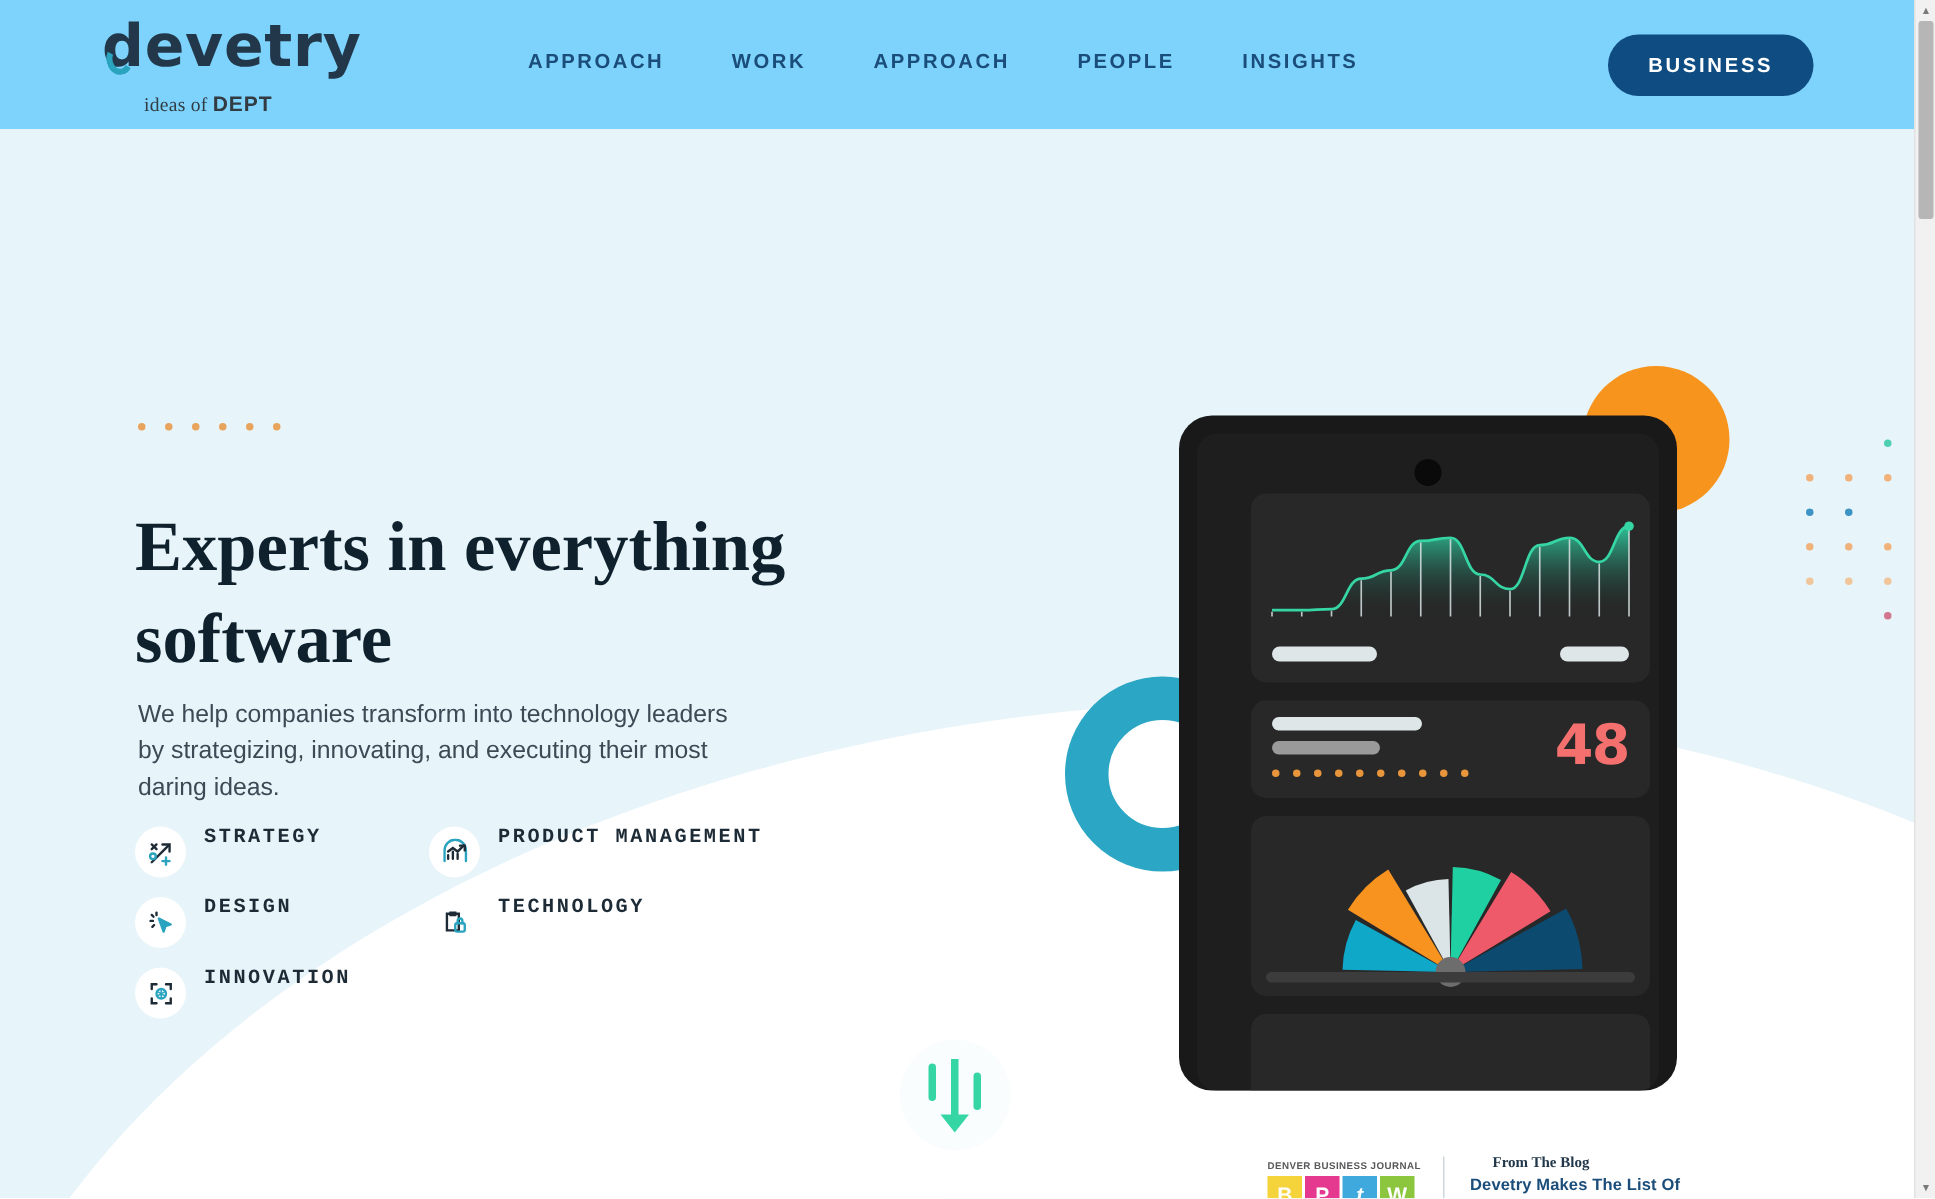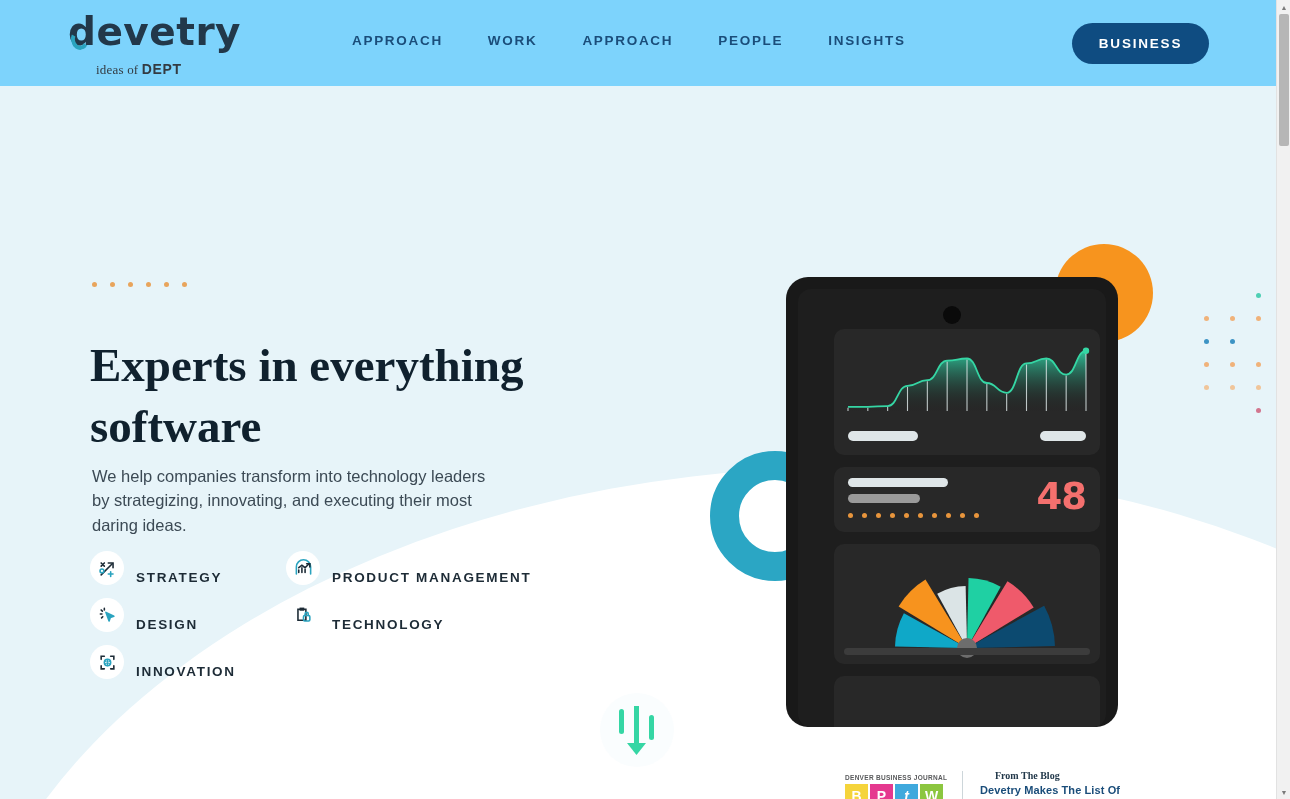--- a/index.html
+++ b/index.html
@@ -158,22 +158,23 @@
     z-index:6;
   }
 
   
   #services {
     position:absolute; left:90px; top:465px;
     z-index:6;
   }
   .svc-row { display:flex; margin-bottom:13px; }
   .svc {
-    display:flex; align-items:flex-end; gap:12px;
+    display:flex; align-items:flex-start; gap:12px;
     cursor:pointer;
+    font-family:Liberation Mono, monospace;
   }
   .svc-a { width: 196px; }
   .svc-icon {
     width: 34px; height:34px; border-radius:50%;
     background:#ffffff;
     display:flex; align-items:center; justify-content:center;
     flex: 0 0 34px;
   }
   .svc-label {
     font-size: 13.5px; font-weight:700; letter-spacing:1.7px;

